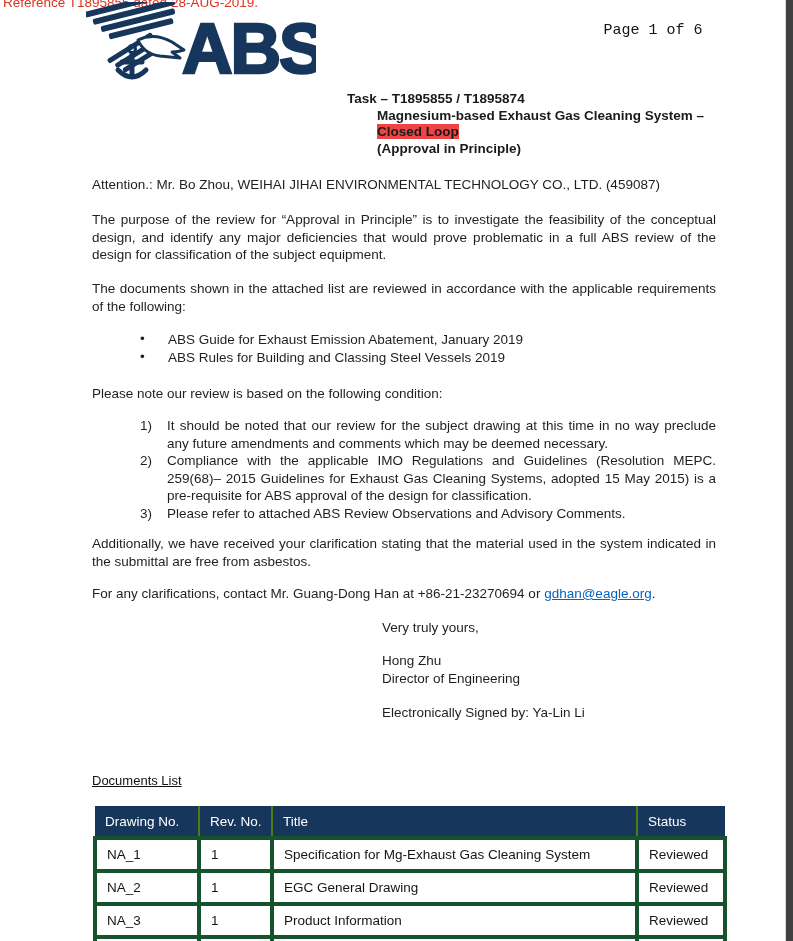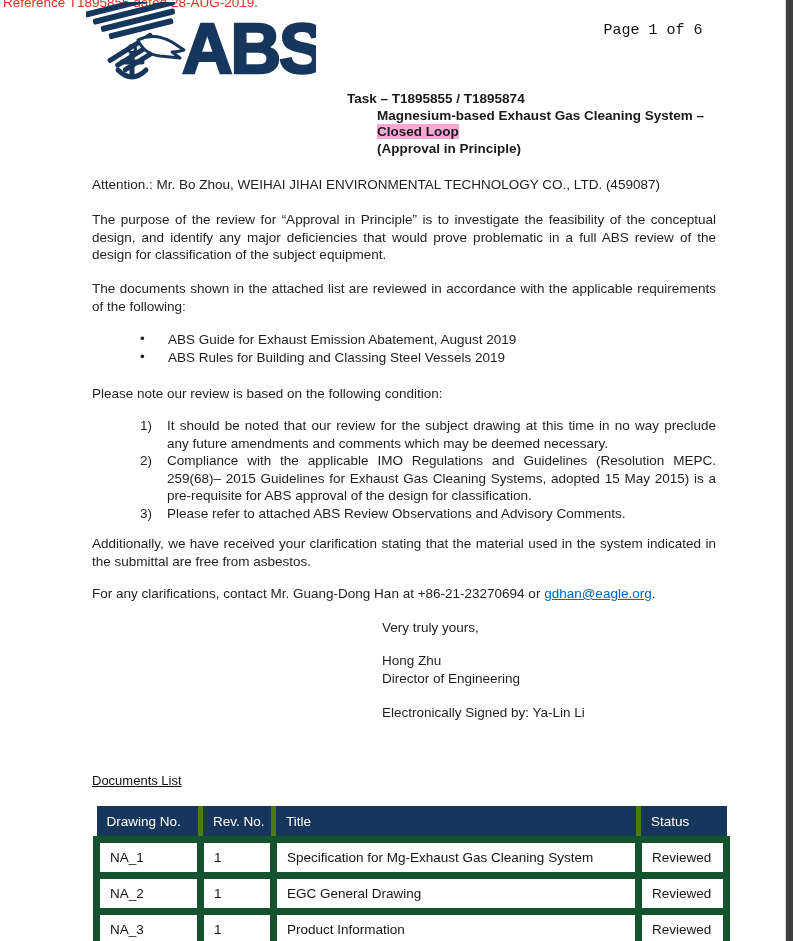--- a/index.html
+++ b/index.html
@@ -15,21 +15,21 @@
     font-size:13.5px;white-space:nowrap;
   }
   .logo{position:absolute;left:86px;top:2px;z-index:2;}
   .page-label{
     position:absolute;top:22px;left:573px;width:160px;text-align:center;
     font-family:Liberation Mono, monospace;font-size:15px;color:#141414;
   }
 
   .task{position:absolute;left:347px;top:91px;font-weight:bold;font-size:13.5px;line-height:16.5px;color:#1a1a1a;}
   .task .indent{margin-left:30px;}
-  .hl{background:#f9a8d4;}
+  .hl{background:#ef4444;}
 
   .block{position:absolute;left:92px;width:624px;font-size:13.5px;line-height:17.5px;}
   .just{text-align:justify;}
   .attention{top:176px;}
   .p1{top:211px;}
   .p2{top:280px;}
   .bullets{top:331px;}
   .note{top:385px;}
   .conds{top:417px;}
   .additional{top:535px;}
@@ -48,25 +48,25 @@
   .esign{top:704px;}
 
   .doc-heading{position:absolute;left:92px;top:773px;font-size:13px;text-decoration:underline;color:#111;}
 
   .doc-table{
     position:absolute;left:93px;top:806px;border-collapse:collapse;
     font-size:13.5px;table-layout:fixed;
   }
   .doc-table th{
     background:#16365c;color:#ffffff;font-weight:normal;text-align:left;
-    height:30px;padding:0 4px 0 10px;border-left:5px solid #4d7c0f;
+    height:30px;padding:0 4px 0 10px;border-left:2px solid #4d7c0f;
   }
   .doc-table th:first-child{border-left:none;}
   .doc-table td{
-    border:7px solid #14532d;height:29px;padding:0 4px 0 10px;color:#151515;
+    border:4px solid #14532d;height:29px;padding:0 4px 0 10px;color:#151515;
     overflow:hidden;white-space:nowrap;
   }
 </style>
 </head>
 <body>
 
 <div class="page">
 
   <div class="ref-note">Reference T1895855 dated 28-AUG-2019.</div>
 
@@ -103,21 +103,21 @@
     <div class="indent">(Approval in Principle)</div>
   </div>
 
   <div class="block attention">Attention.: Mr. Bo Zhou, WEIHAI JIHAI ENVIRONMENTAL TECHNOLOGY CO., LTD. (459087)</div>
 
   <div class="block p1 just">The purpose of the review for “Approval in Principle” is to investigate the feasibility of the conceptual design, and identify any major deficiencies that would prove problematic in a full ABS review of the design for classification of the subject equipment.</div>
 
   <div class="block p2 just">The documents shown in the attached list are reviewed in accordance with the applicable requirements of the following:</div>
 
   <div class="block bullets">
-      <div class="bullet-item"><span class="dot">•</span><span>ABS Guide for Exhaust Emission Abatement, August 2019</span></div>
+      <div class="bullet-item"><span class="dot">•</span><span>ABS Guide for Exhaust Emission Abatement, January 2019</span></div>
       <div class="bullet-item"><span class="dot">•</span><span>ABS Rules for Building and Classing Steel Vessels 2019</span></div>
     </div>
 
   <div class="block note">Please note our review is based on the following condition:</div>
 
   <div class="block conds">
       <div class="cond-item"><span class="num">1)</span><span>It should be noted that our review for the subject drawing at this time in no way preclude any future amendments and comments which may be deemed necessary.</span></div>
       <div class="cond-item"><span class="num">2)</span><span>Compliance with the applicable IMO Regulations and Guidelines (Resolution MEPC. 259(68)– 2015 Guidelines for Exhaust Gas Cleaning Systems, adopted 15 May 2015) is a pre-requisite for ABS approval of the design for classification.</span></div>
       <div class="cond-item"><span class="num">3)</span><span>Please refer to attached ABS Review Observations and Advisory Comments.</span></div>
     </div>

